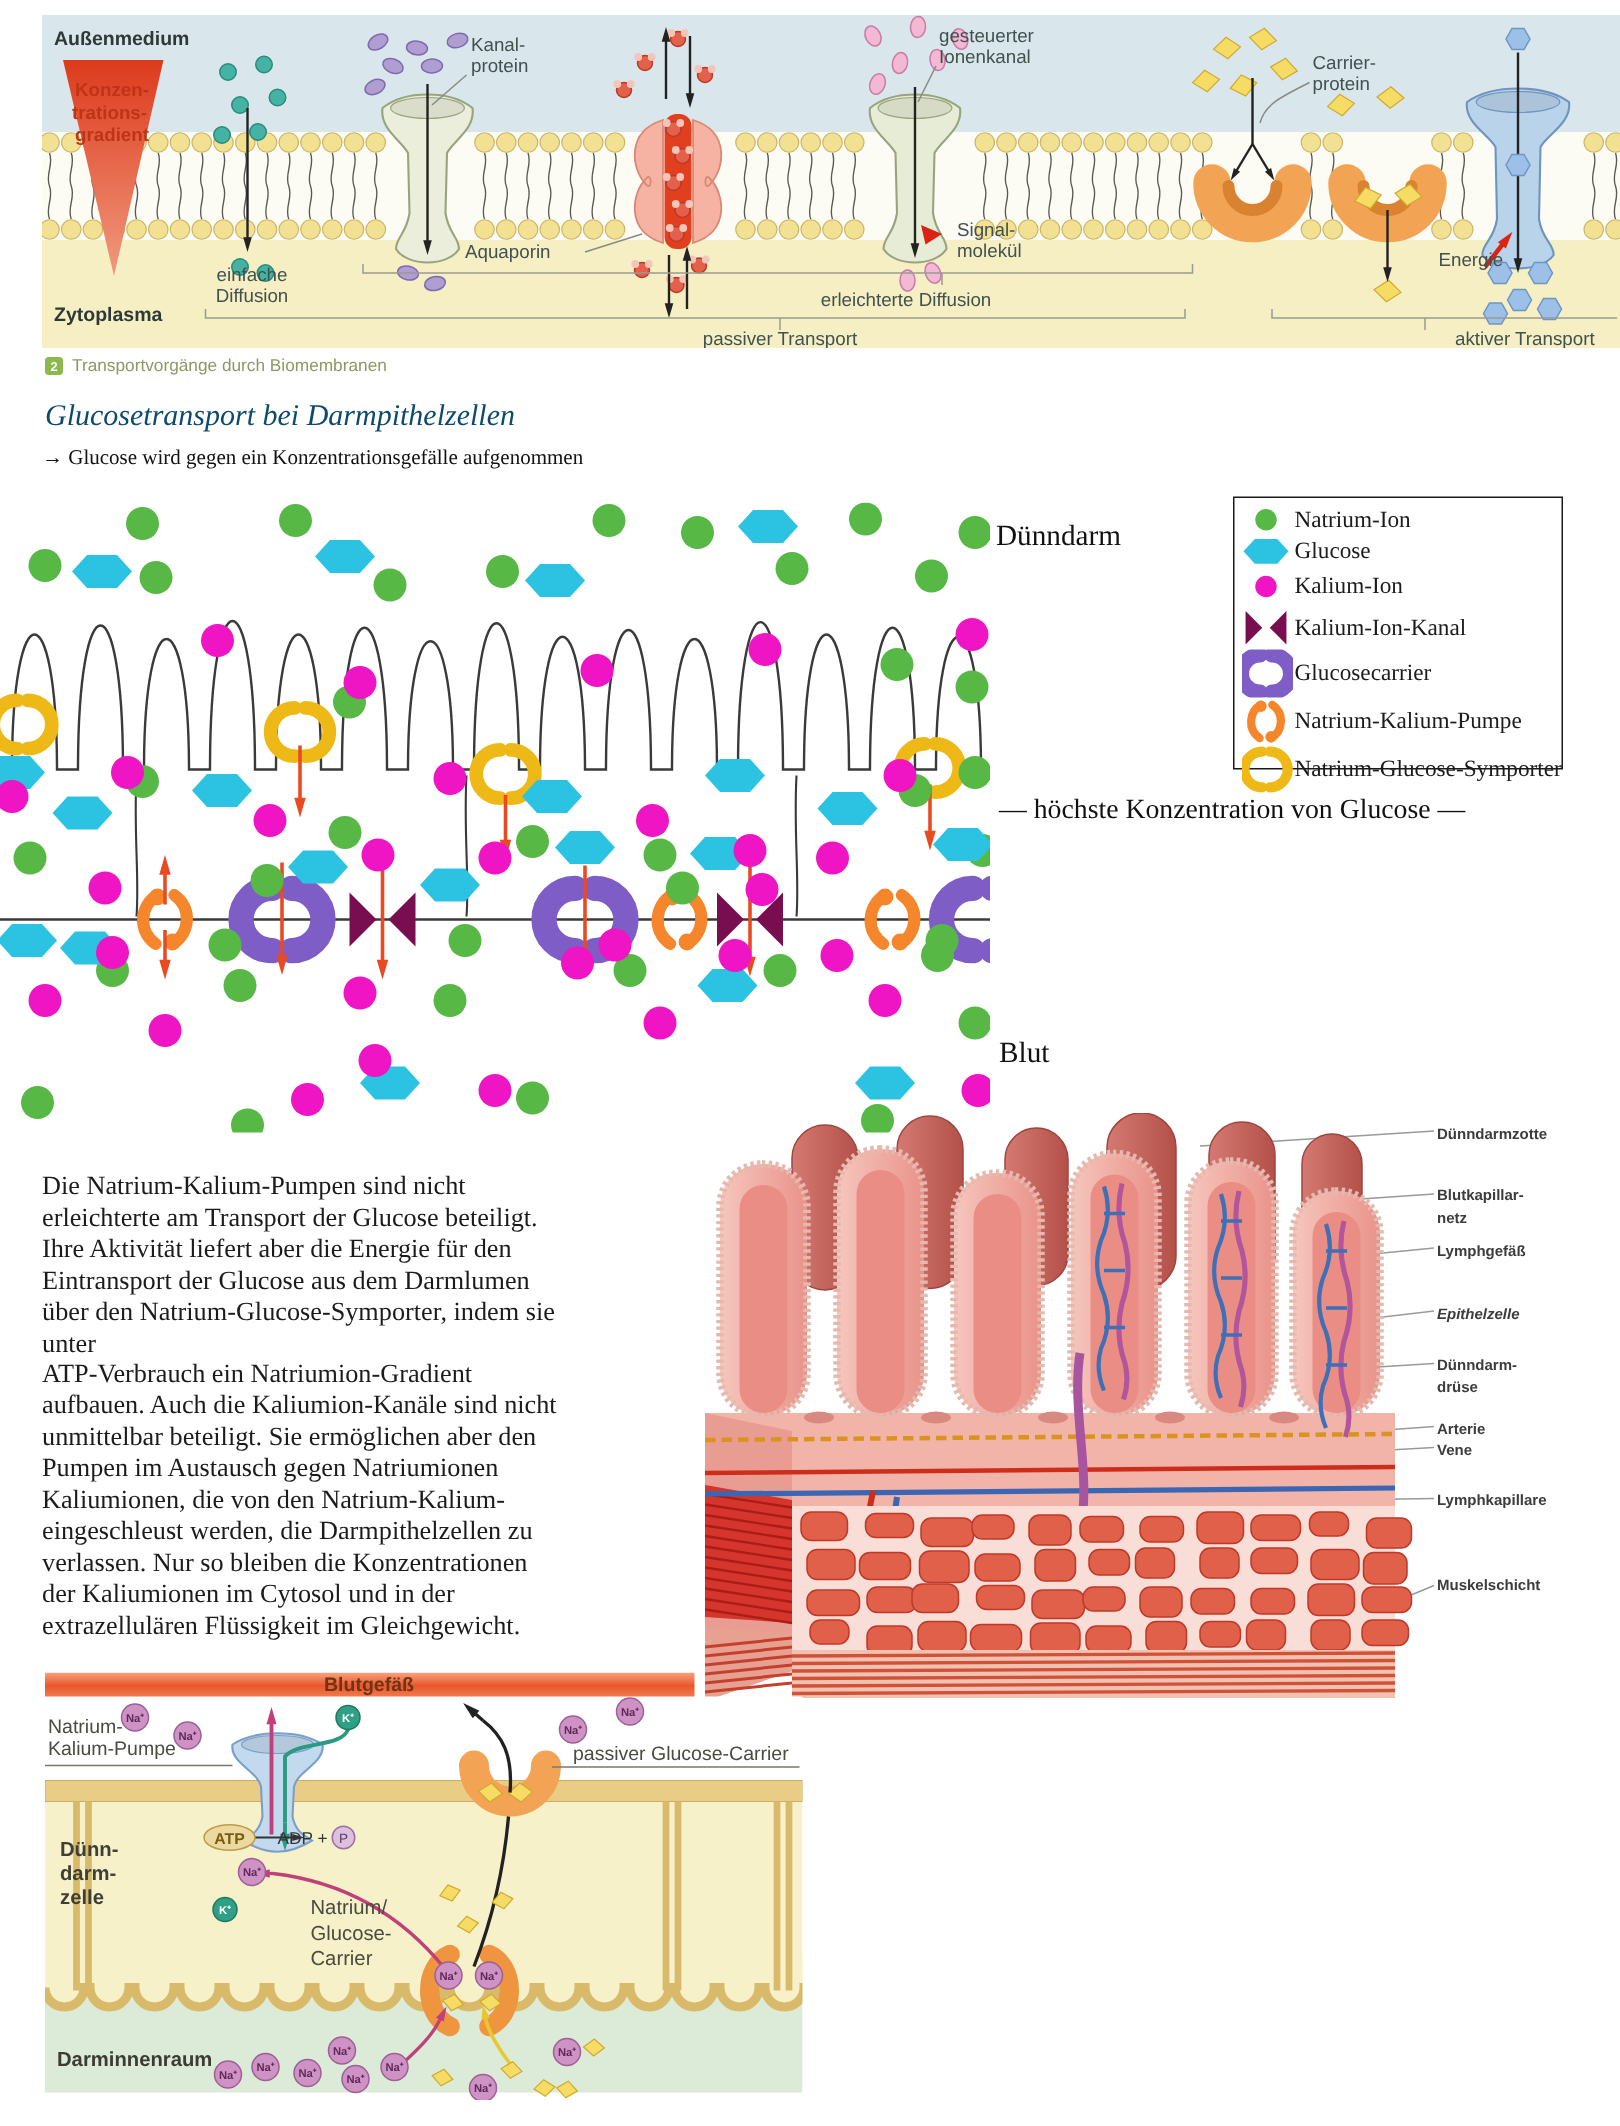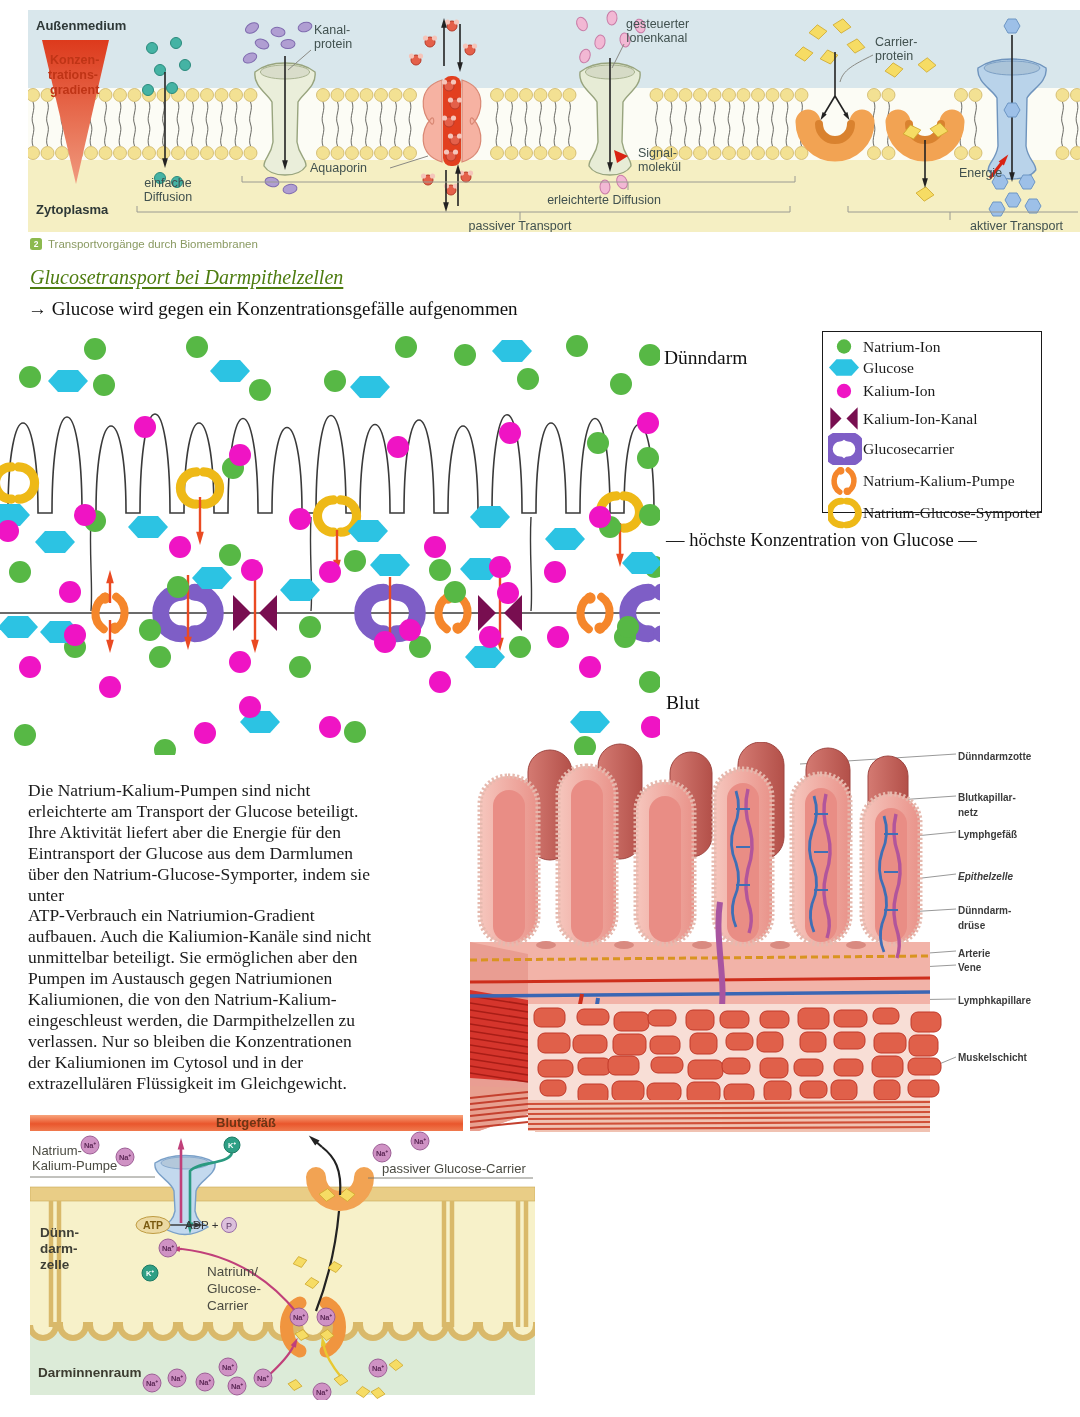--- a/index.html
+++ b/index.html
@@ -3,23 +3,23 @@
 <meta charset="utf-8">
 <style>
   html,body{margin:0;padding:0;background:#fff;}
   .page{position:relative;width:1080px;height:1417px;background:#fff;overflow:hidden;
         font-family:"Liberation Sans",sans-serif;}
   .abs{position:absolute;}
   svg text{font-family:"Liberation Sans",sans-serif;}
   .caption-row{display:flex;align-items:center;gap:6px;font-size:11.5px;color:#8a9a62;}
   .badge{display:inline-flex;align-items:center;justify-content:center;width:12px;height:12px;
          background:#8cb94e;color:#fff;border-radius:2.5px;font-size:8.5px;font-weight:bold;}
-  .heading{font-family:"Liberation Serif",serif;font-style:italic;font-size:20px;color:#4d7c0f;
-           text-decoration:underline;text-underline-offset:3px;}
-  .subline{font-family:"Liberation Serif",serif;font-size:19px;color:#111;}
+  .heading{font-family:"Liberation Serif",serif;font-style:italic;font-size:20px;color:#0c4a6e;
+           text-underline-offset:3px;}
+  .subline{font-family:"Liberation Serif",serif;font-size:14px;color:#111;}
   .region-label{font-family:"Liberation Serif",serif;font-size:19.5px;color:#111;}
   .annotation{font-family:"Liberation Serif",serif;font-size:18.5px;color:#111;}
   .legend-box{border:1.6px solid #1a1a1a;background:#fff;padding:4px 2px 4px 4px;box-sizing:border-box;}
   .legend-row{display:flex;align-items:center;}
   .legend-row .sym{width:36px;flex:0 0 36px;display:flex;justify-content:center;}
   .legend-row .lbl{font-family:"Liberation Serif",serif;font-size:15.5px;color:#1c1c1c;white-space:nowrap;}
   .para{font-family:"Liberation Serif",serif;font-size:17.5px;line-height:20.9px;color:#1b1b1b;}
   .para div{white-space:nowrap;}
   .villi-label{position:absolute;left:958px;font-size:10px;font-weight:600;color:#3c3c3c;line-height:15px;white-space:nowrap;}
 </style>

